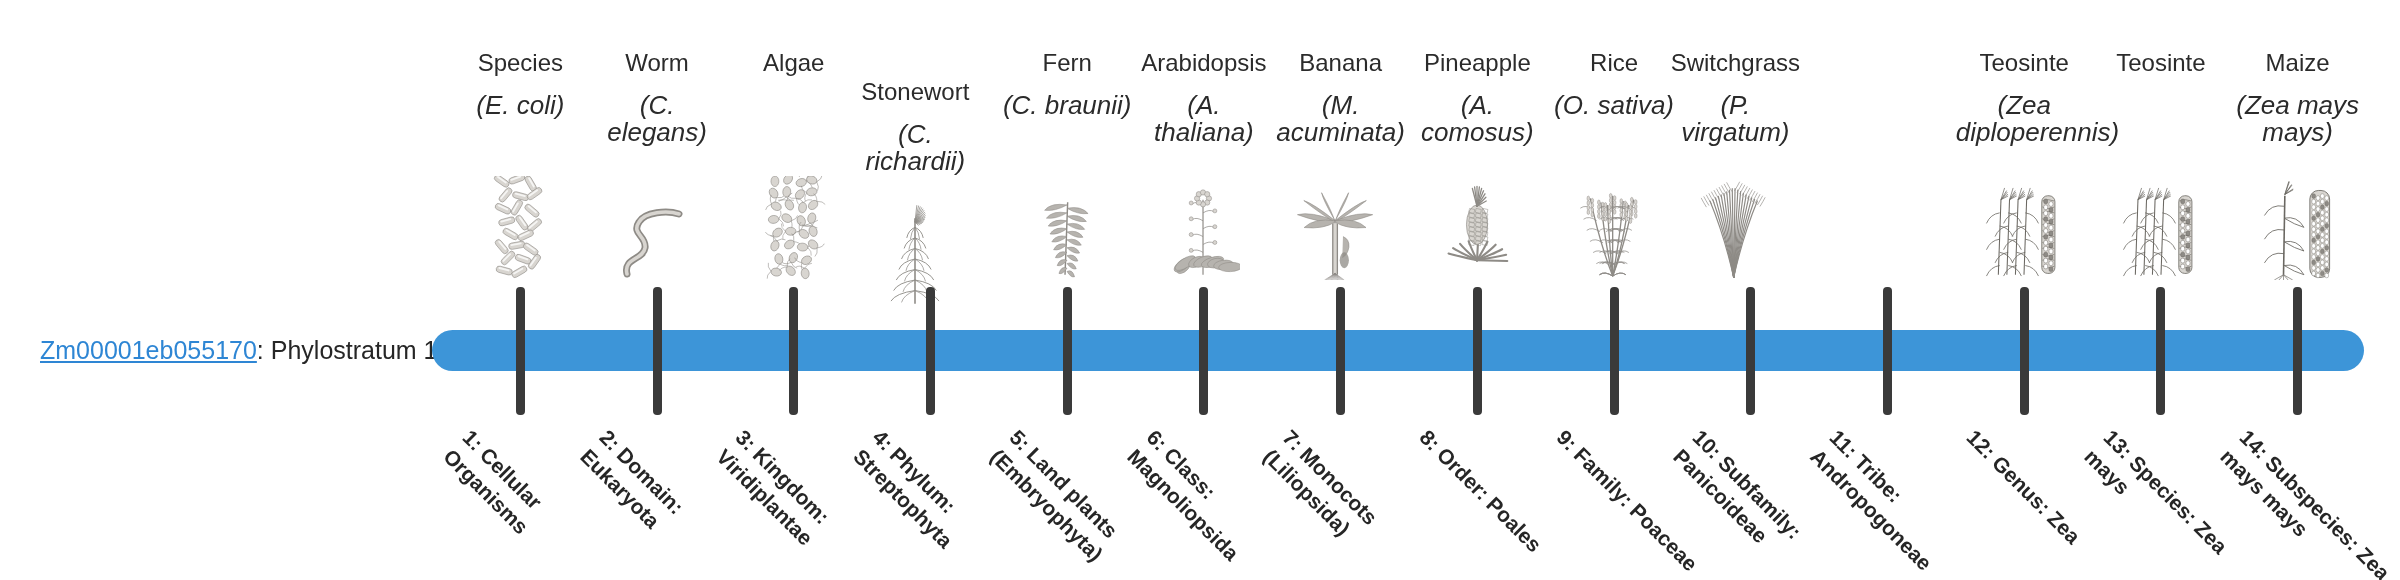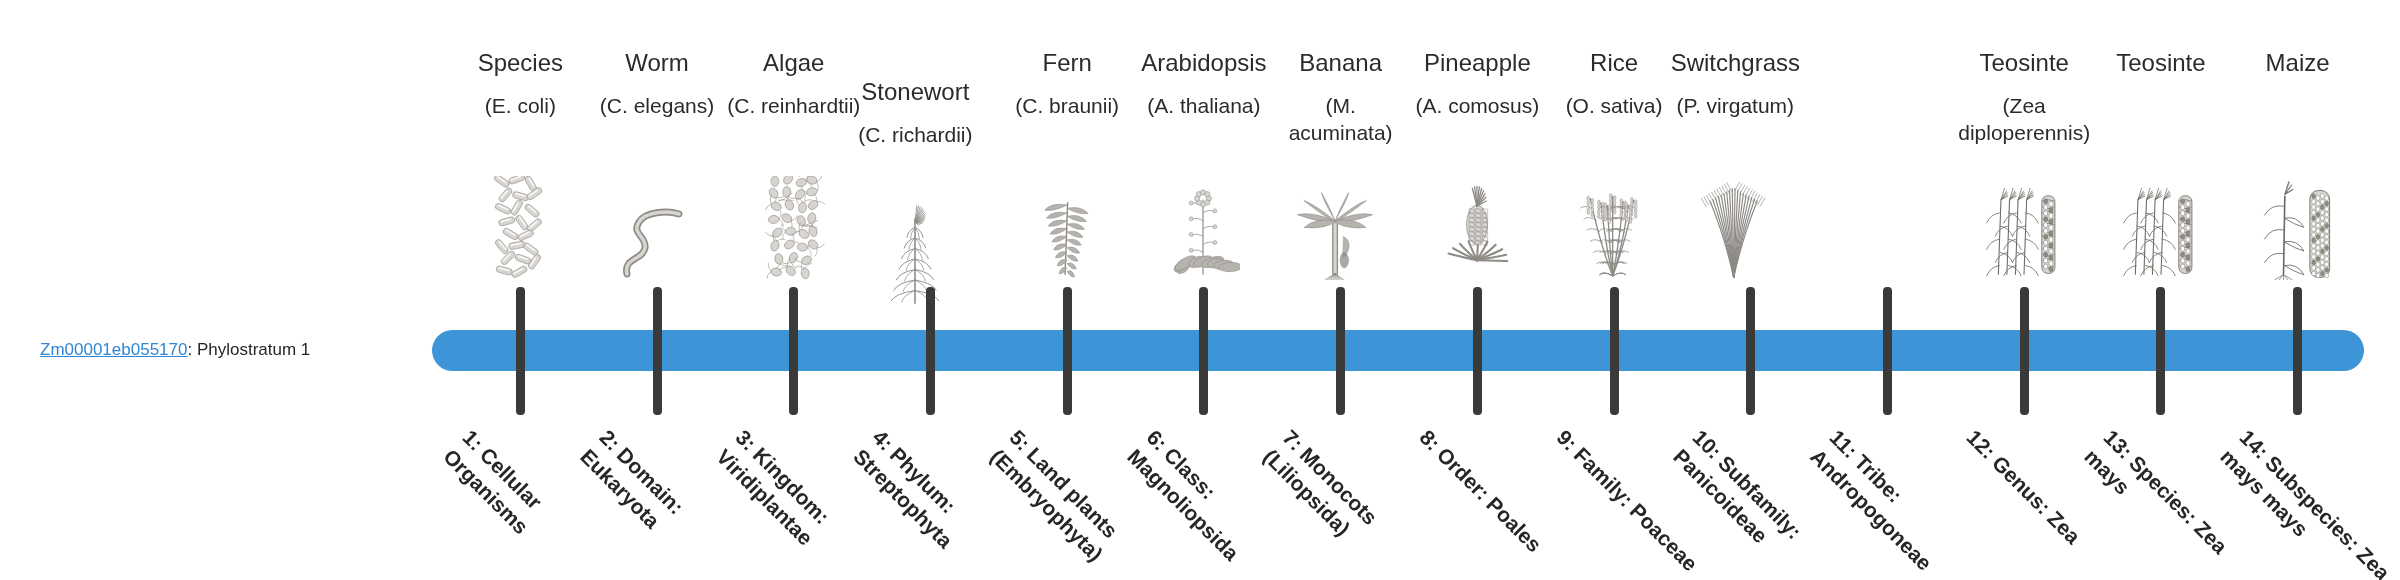--- a/index.html
+++ b/index.html
@@ -13,21 +13,21 @@
     position:relative;
   }
   #viz{position:absolute;left:0;top:0;width:2400px;height:580px;}
 
   
   .gene-label{
     position:absolute;
     left:40px; top:335px;
     width:380px;
     text-align:left;
-    font-size:17px;
+    font-size:25px;
     line-height:30px;
     white-space:nowrap;
     color:#262626;
   }
   .gene-label .gene-id{
     color:#2e86d4;
     text-decoration:underline;
     cursor:pointer;
   }
 
@@ -49,21 +49,22 @@
     top:48px; left:0; right:0;
     text-align:center;
     font-size:24px;
     line-height:29px;
     color:#2b2b2b;
   }
   .sp-latin{
     position:absolute;
     top:92px; left:0; right:0;
     text-align:center;
-    font-size:21px;
+    font-style:italic;
+    font-size:26px;
     line-height:27px;
     color:#2b2b2b;
   }
 
   
   .art{
     position:absolute;
     top:168px; left:0; right:0;
     height:112px;
     display:flex;
@@ -233,21 +234,20 @@
         <div class="sp-latin">(C. elegans)</div>
         <div class="art">
           <svg width="80" height="74" viewBox="0 0 80 74">
         <path d="M10 68 C 6 52, 26 54, 28 42 C 30 30, 14 28, 22 16 C 28 6, 50 4, 62 8" fill="none" stroke="#8e8b86" stroke-width="7" stroke-linecap="round"></path>
         <path d="M10 68 C 6 52, 26 54, 28 42 C 30 30, 14 28, 22 16 C 28 6, 50 4, 62 8" fill="none" stroke="#d8d5d0" stroke-width="3.6" stroke-linecap="round"></path>
       </svg>
         </div>
       </div>
       <div class="col" style="left: 273.429px; width: 136.714px;">
         <div class="sp-common">Algae</div>
-        <div class="sp-latin">(C. reinhardtii)</div>
         <div class="art">
           <svg width="66" height="104" viewBox="0 0 78 158">
             <g transform="translate(10,8) rotate(0)">
            <ellipse rx="6" ry="8" fill="#d8d5d0" stroke="#8e8b86" stroke-width="0.9"></ellipse>
            <path d="M0 -8 q -7 -6 -12 -4" fill="none" stroke="#8e8b86" stroke-width="0.8"></path>
            <path d="M0 -8 q 6 -7 12 -6" fill="none" stroke="#8e8b86" stroke-width="0.8"></path>
             </g>
             <g transform="translate(30,5) rotate(37)">
            <ellipse rx="6" ry="8" fill="#d8d5d0" stroke="#8e8b86" stroke-width="0.9"></ellipse>
            <path d="M0 -8 q -7 -6 -12 -4" fill="none" stroke="#8e8b86" stroke-width="0.8"></path>
@@ -960,20 +960,21 @@
               <rect x="11" y="99" width="6" height="7" rx="2.4" fill="#fff" stroke="#6b6862" stroke-width="0.7"></rect>
               <path d="M1 107 q 9 5 18 0" fill="none" stroke="#6b6862" stroke-width="1"></path>
               <rect x="3" y="104" width="6" height="7" rx="2.4" fill="#fff" stroke="#6b6862" stroke-width="0.7"></rect>
               <rect x="11" y="108" width="6" height="7" rx="2.4" fill="#8e8b86" stroke="#6b6862" stroke-width="0.7"></rect>
             </g>
           </svg>
         </div>
       </div>
       <div class="col" style="left: 1777.29px; width: 136.714px;">
         <div class="sp-common">Maize</div>
+        <div class="sp-latin">(Zea mays mays)</div>
         <div class="art">
           <svg width="88" height="104" viewBox="0 0 112 158">
             <line x1="34" y1="150" x2="36" y2="30" stroke="#6b6862" stroke-width="2.4"></line>
             <path d="M35 46 q -20 -4 -30 14 q --14 -4 --30 -14" fill="none" stroke="#6b6862" stroke-width="1.3"></path>
             <path d="M35 64 q 20 -4 30 14 q -14 -4 -30 -14" fill="none" stroke="#6b6862" stroke-width="1.3"></path>
             <path d="M35 82 q -20 -4 -30 14 q --14 -4 --30 -14" fill="none" stroke="#6b6862" stroke-width="1.3"></path>
             <path d="M35 100 q 20 -4 30 14 q -14 -4 -30 -14" fill="none" stroke="#6b6862" stroke-width="1.3"></path>
             <path d="M35 118 q -20 -4 -30 14 q --14 -4 --30 -14" fill="none" stroke="#6b6862" stroke-width="1.3"></path>
             <path d="M35 136 q 20 -4 30 14 q -14 -4 -30 -14" fill="none" stroke="#6b6862" stroke-width="1.3"></path>
             <path d="M36 28 l 6.103130316216581 -19.893056671460684" stroke="#6b6862" stroke-width="1.2" fill="none"></path>

